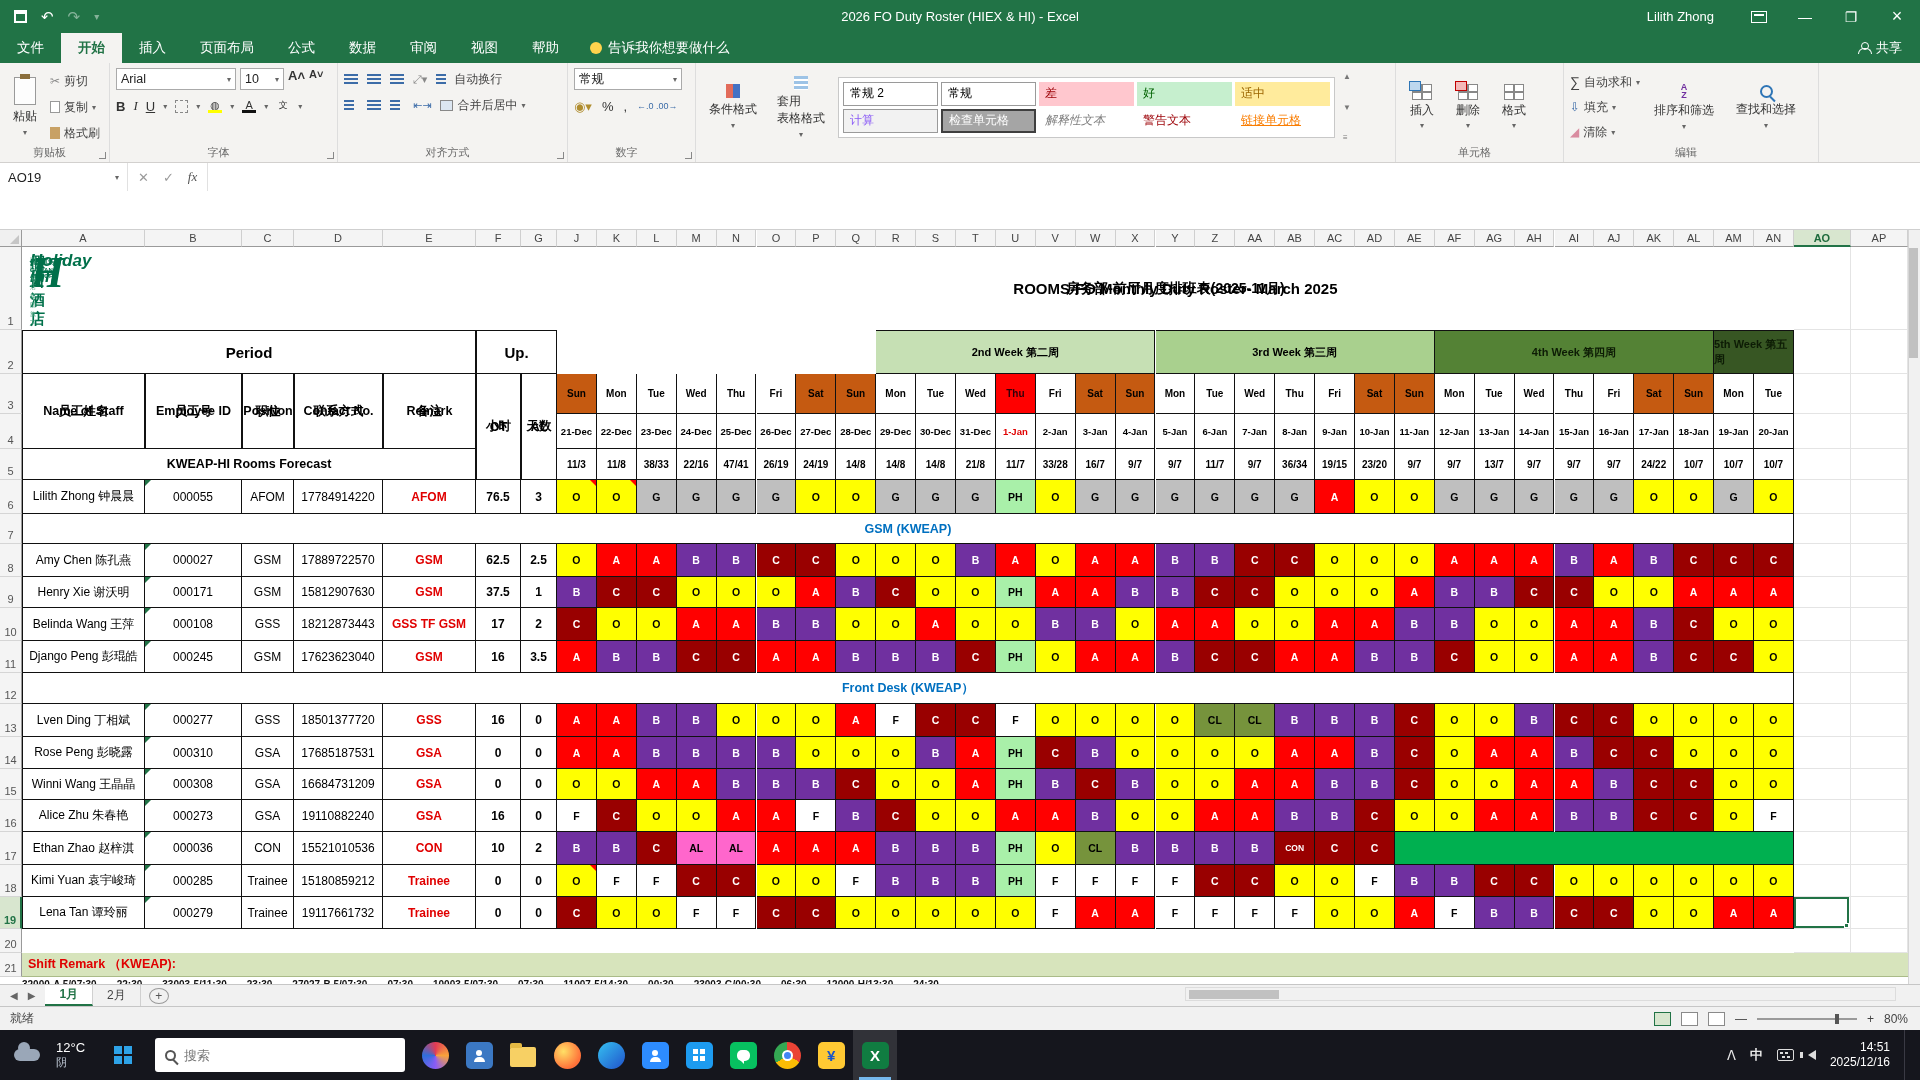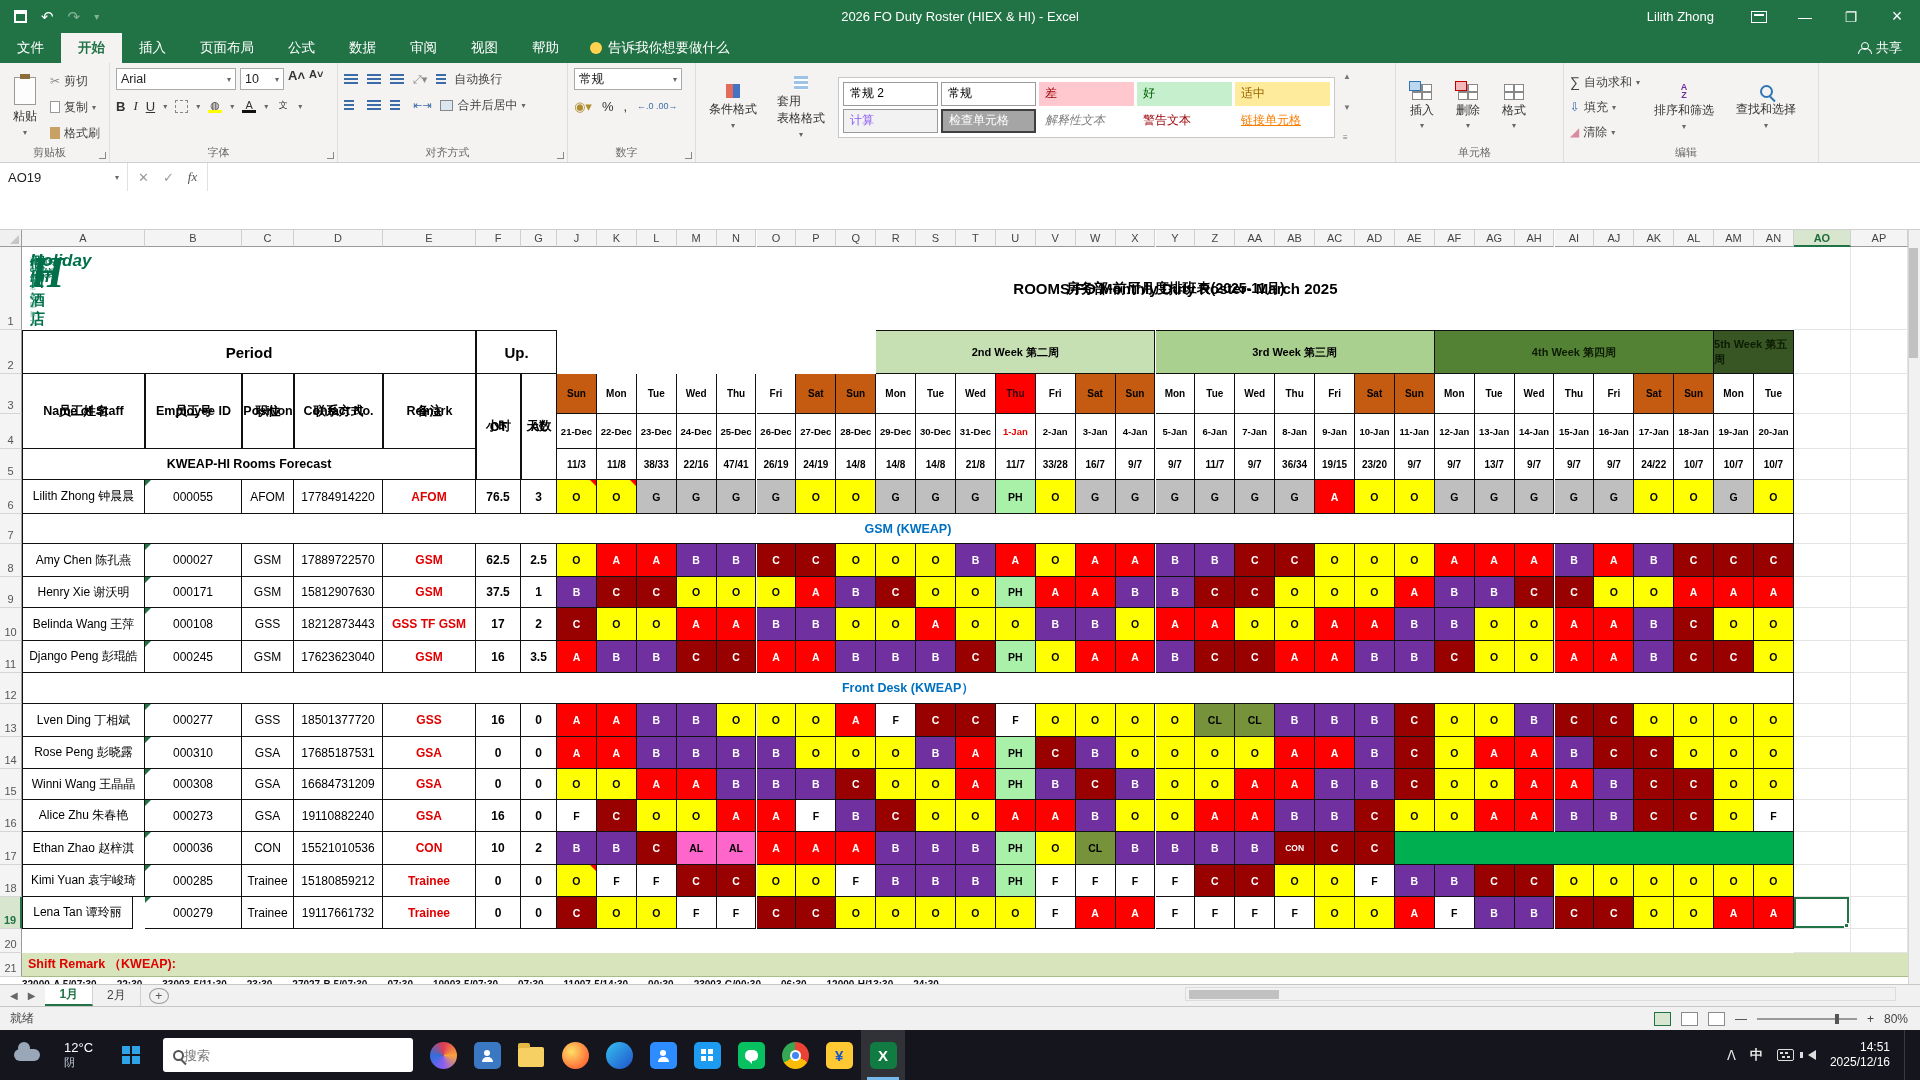--- a/index.html
+++ b/index.html
@@ -124,29 +124,29 @@
   .hthumb{position:absolute;left:3px;top:2px;width:90px;height:9px;background:#c1c1c1;}
   
   .statusbar{position:absolute;left:0;top:1006px;width:1920px;height:24px;background:#f1f1f1;border-top:1px solid #c6c6c6;display:flex;align-items:center;font-size:12px;color:#444;}
   .stat-right{margin-left:auto;display:flex;align-items:center;gap:10px;padding-right:12px;}
   .vbtn{width:17px;height:14px;border:1px solid #8a8a8a;background:#fff;}
   .vbtn.a{background:#d8e6cf;border-color:#217346;}
   .ztrack{width:100px;height:2px;background:#9a9a9a;position:relative;}
   .zthumb{position:absolute;left:78px;top:-4px;width:4px;height:10px;background:#555;}
   
   .taskbar{position:absolute;left:0;top:1030px;width:1920px;height:50px;background:#15161d;display:flex;align-items:center;color:#fff;}
-  .weather{display:flex;align-items:center;gap:24px;padding:0 14px;height:100%;}
+  .weather{display:flex;align-items:center;gap:16px;padding:0 14px;height:100%;}
   .cloud{width:26px;height:12px;background:#9aa7b8;border-radius:8px;position:relative;}
   .cloud:before{content:"";position:absolute;left:4px;top:-7px;width:12px;height:12px;border-radius:50%;background:#9aa7b8;}
   .wtx1{font-size:13px;}
   .wtx2{font-size:11px;color:#b9c2cf;}
   .start{width:48px;height:100%;display:flex;align-items:center;justify-content:center;}
   .winlogo{width:18px;height:18px;display:grid;grid-template-columns:8px 8px;grid-template-rows:8px 8px;gap:2px;}
   .winlogo i{background:#2ea3e8;}
-  .searchbox{width:250px;height:34px;background:#fff;border-radius:3px;display:flex;align-items:center;gap:0;padding:0 10px;margin:0 8px;}
+  .searchbox{width:250px;height:34px;background:#fff;border-radius:3px;display:flex;align-items:center;gap:8px;padding:0 10px;margin:0 8px;}
   .searchbox input{border:none;outline:none;font-size:13px;color:#333;width:180px;background:transparent;font-family:inherit;}
   .smag{width:11px;height:11px;border:2px solid #555;border-radius:50%;position:relative;}
   .smag:after{content:"";position:absolute;right:-5px;bottom:-4px;width:7px;height:2px;background:#555;transform:rotate(45deg);}
   #tb-apps{display:flex;align-items:center;height:100%;}
   .app{width:44px;height:100%;display:flex;align-items:center;justify-content:center;position:relative;}
   .app.active{background:rgba(255,255,255,.12);}
   .app.active:after{content:"";position:absolute;left:6px;right:6px;bottom:0;height:3px;background:#76b9ed;}
   .ai{width:27px;height:27px;border-radius:5px;display:flex;align-items:center;justify-content:center;font-weight:bold;font-size:15px;}
   .ai.circle{border-radius:50%;}
   .ai.swirl{background:conic-gradient(#e23b55,#f7a23b,#8b5cf6,#2f6fdb,#e23b55);}
@@ -1058,21 +1058,21 @@
       <div class="sc" style="left: 1394.9px; top: 635px; width: 39.9px; height: 32px; background: rgb(112, 48, 160); color: rgb(255, 255, 255);">B</div>
       <div class="sc" style="left: 1434.8px; top: 635px; width: 39.9px; height: 32px; background: rgb(112, 48, 160); color: rgb(255, 255, 255);">B</div>
       <div class="sc" style="left: 1474.7px; top: 635px; width: 39.9px; height: 32px; background: rgb(153, 0, 0); color: rgb(255, 255, 255);">C</div>
       <div class="sc" style="left: 1514.6px; top: 635px; width: 39.9px; height: 32px; background: rgb(153, 0, 0); color: rgb(255, 255, 255);">C</div>
       <div class="sc" style="left: 1554.5px; top: 635px; width: 39.9px; height: 32px; background: rgb(255, 255, 0); color: rgb(0, 0, 0);">O</div>
       <div class="sc" style="left: 1594.4px; top: 635px; width: 39.9px; height: 32px; background: rgb(255, 255, 0); color: rgb(0, 0, 0);">O</div>
       <div class="sc" style="left: 1634.3px; top: 635px; width: 39.9px; height: 32px; background: rgb(255, 255, 0); color: rgb(0, 0, 0);">O</div>
       <div class="sc" style="left: 1674.2px; top: 635px; width: 39.9px; height: 32px; background: rgb(255, 255, 0); color: rgb(0, 0, 0);">O</div>
       <div class="sc" style="left: 1714.1px; top: 635px; width: 39.9px; height: 32px; background: rgb(255, 255, 0); color: rgb(0, 0, 0);">O</div>
       <div class="sc" style="left: 1754px; top: 635px; width: 39.9px; height: 32px; background: rgb(255, 255, 0); color: rgb(0, 0, 0);">O</div>
-      <div class="c first" style="left: 22px; top: 667px; width: 111px; height: 32px;">Lena Tan 谭玲丽</div>
+      <div class="c first" style="left: 22px; top: 667px; width: 123px; height: 32px;">Lena Tan 谭玲丽</div>
       <div class="c" style="left: 145px; top: 667px; width: 97px; height: 32px;">000279<div class="gtri"></div></div>
       <div class="c" style="left: 242px; top: 667px; width: 52px; height: 32px;">Trainee</div>
       <div class="c" style="left: 294px; top: 667px; width: 89px; height: 32px;">19117661732</div>
       <div class="c rmk" style="left: 383px; top: 667px; width: 93px; height: 32px;">Trainee</div>
       <div class="c cb" style="left: 476px; top: 667px; width: 45px; height: 32px;">0</div>
       <div class="c cb" style="left: 521px; top: 667px; width: 36px; height: 32px;">0</div>
       <div class="sc" style="left: 557px; top: 667px; width: 39.9px; height: 32px; background: rgb(153, 0, 0); color: rgb(255, 255, 255);">C</div>
       <div class="sc" style="left: 596.9px; top: 667px; width: 39.9px; height: 32px; background: rgb(255, 255, 0); color: rgb(0, 0, 0);">O</div>
       <div class="sc" style="left: 636.8px; top: 667px; width: 39.9px; height: 32px; background: rgb(255, 255, 0); color: rgb(0, 0, 0);">O</div>
       <div class="sc" style="left: 676.7px; top: 667px; width: 39.9px; height: 32px; background: rgb(255, 255, 255); color: rgb(0, 0, 0);">F</div>

